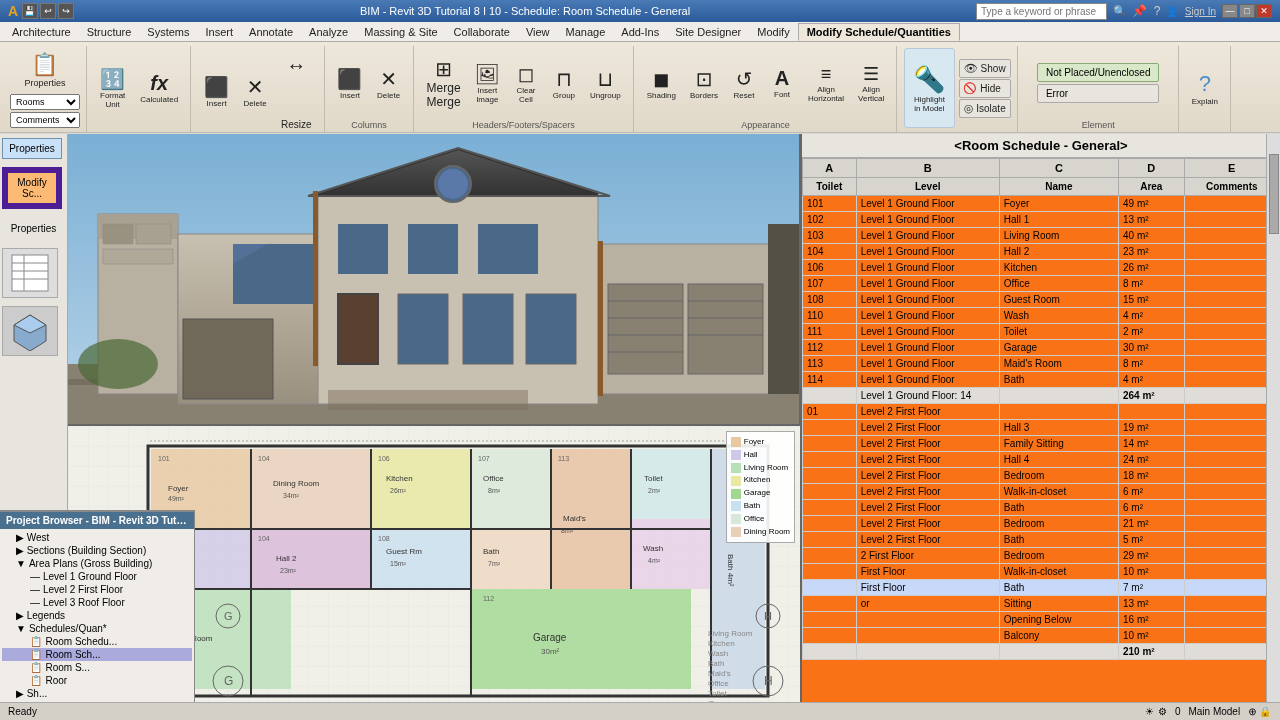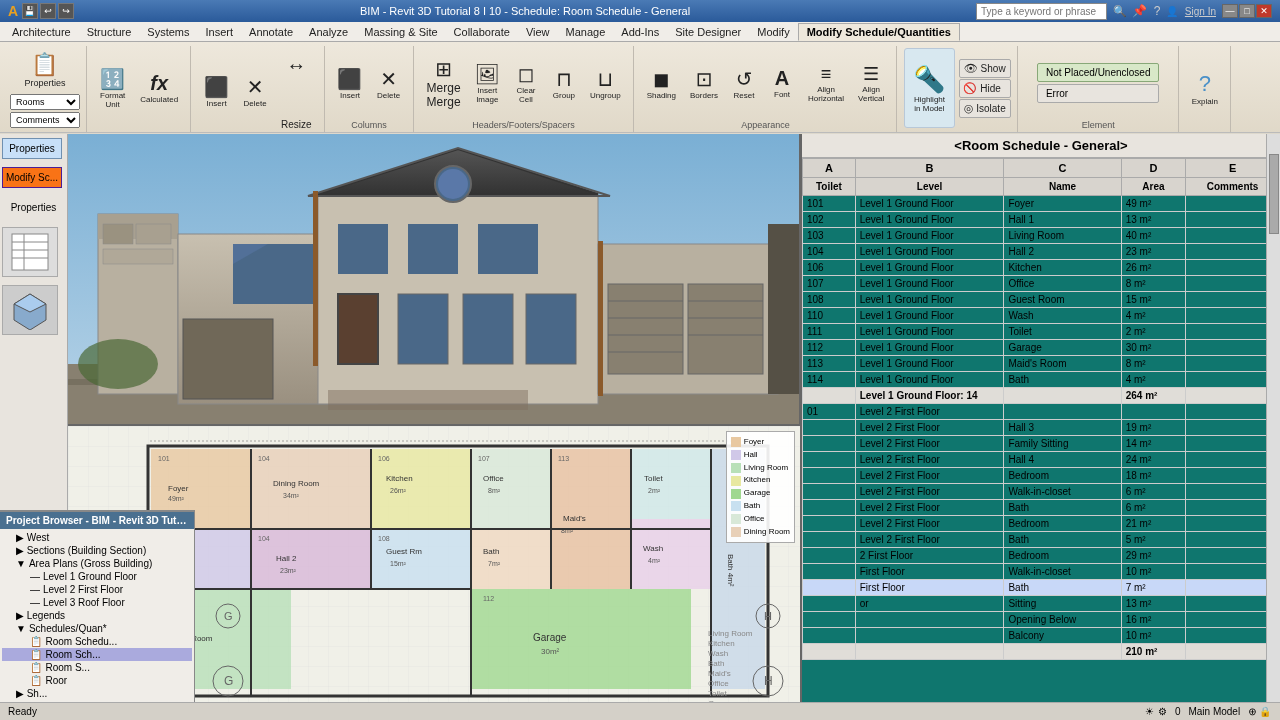--- a/index.html
+++ b/index.html
@@ -90,22 +90,22 @@
       cursor: pointer;
       border: 1px solid transparent;
       border-radius: 2px;
       font-size: 10px;
       color: #222;
     }
     .prop-btn {
       width: 60px;
       padding: 4px 2px;
       text-align: center;
-      background: #f97316;
-      border: 1px solid #4c1d95;
+      background: #fdba74;
+      border: 6px solid #4c1d95;
       margin-bottom: 4px;
       cursor: pointer;
       font-size: 10px;
     }
 
     
     #main-area {
       position: absolute;
       top: 134px;
       left: 0;
@@ -742,21 +742,21 @@
           <span>Roor</span>
         </div>
         <div class="pb-item pb-indent-1">
           <span class="pb-icon">▶</span>
           <span>Sh...</span>
         </div>
       </div>
     </div>
   </div>
 
-  <div id="schedule-panel" style="flex:1;display:flex;flex-direction:column;background:#0f766e;border-left:2px solid #666;position:relative;overflow:hidden;">
+  <div id="schedule-panel" style="flex:1;display:flex;flex-direction:column;background:#f97316;border-left:2px solid #666;position:relative;overflow:hidden;">
 
     <div id="schedule-title">&lt;Room Schedule - General&gt;</div>
 
     <div id="schedule-table" style="flex:1;overflow-y:auto;">
       <table class="sched">
         <thead>
           <tr class="col-header-row">
             <th class="col-a">A</th>
             <th class="col-b">B</th>
             <th class="col-c">C</th>
@@ -851,21 +851,21 @@
     </tr>
             <tr style="">
       <td>114</td>
       <td>Level 1 Ground Floor</td>
       <td>Bath</td>
       <td>4 m²</td>
       <td></td>
     </tr>
             <tr class="subtotal-row">
       <td></td>
-      <td style="font-weight:bold;">Level 1 Ground Floor: 14</td>
+      <td style="font-weight:normal;">Level 1 Ground Floor: 14</td>
       <td></td>
       <td style="font-weight:bold;">264 m²</td>
       <td></td>
     </tr>
             <tr style="">
       <td>01</td>
       <td>Level 2 First Floor</td>
       <td></td>
       <td></td>
       <td></td>

